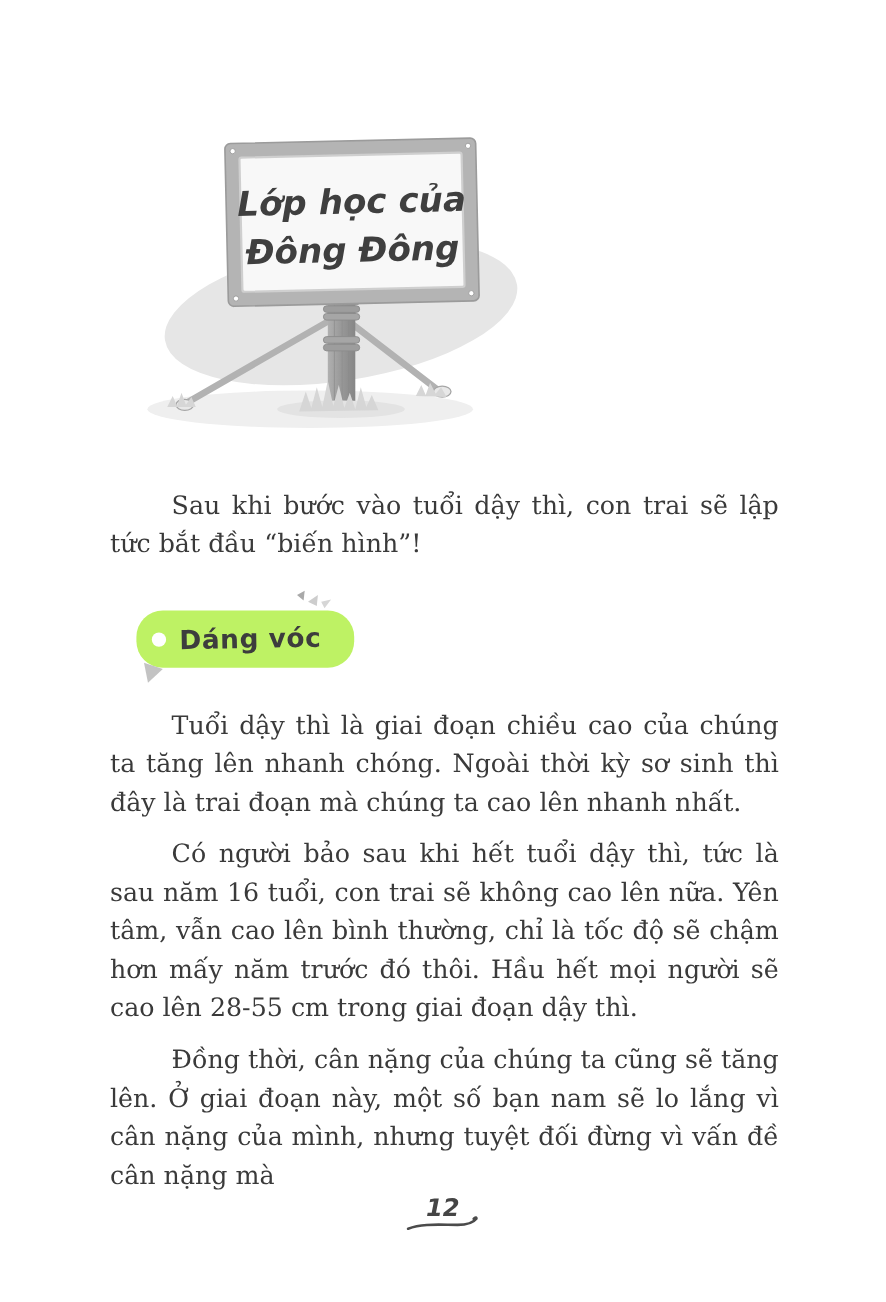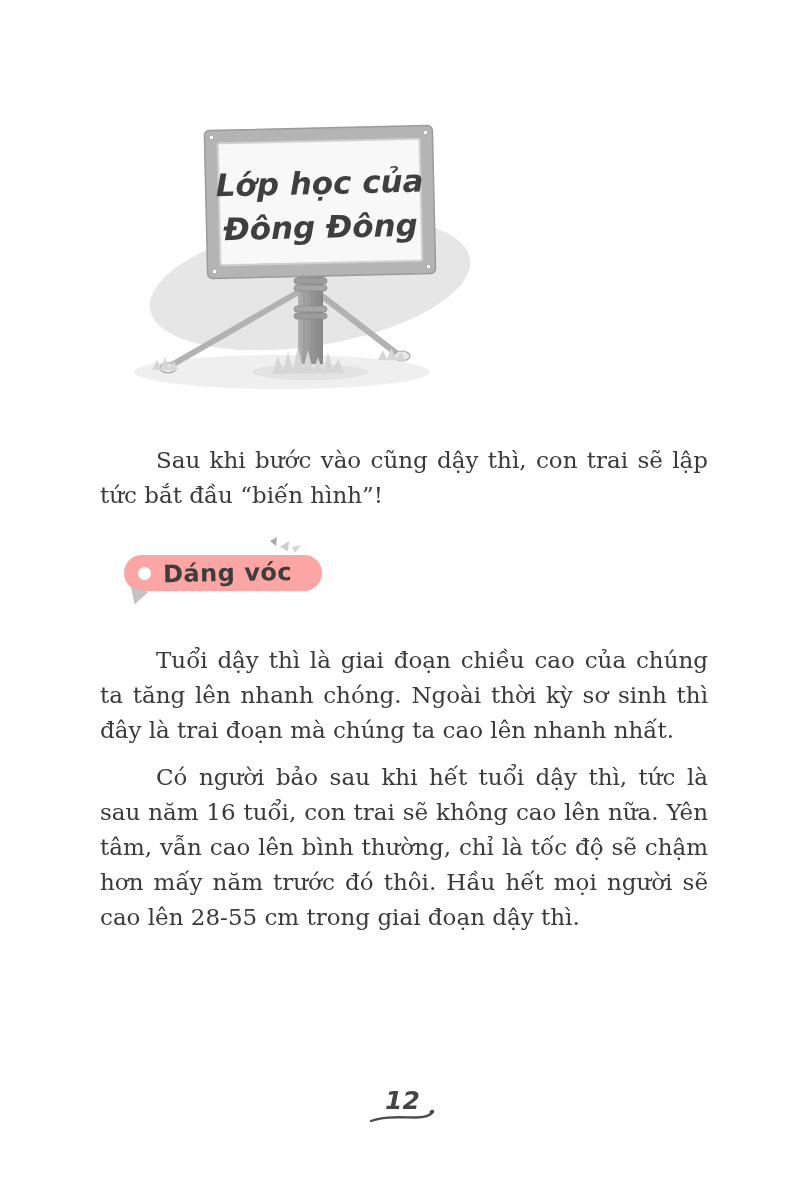--- a/index.html
+++ b/index.html
@@ -32,23 +32,23 @@
   
   .bubble-row{
     position:relative;
     margin:42px 0 34px 24px;
     height:54px;
     width:560px;
   }
   .bubble{
     position:relative;
     display:inline-flex;align-items:center;
-    height:36px;
+    height:52px;
     padding:0 30px 0 14px;
-    background:#fca5a5;
+    background:#bef264;
     border-radius:24px;
     box-sizing:border-box;
     text-align:center;
   }
   .bubble-dot{
     width:13px;height:13px;border-radius:50%;
     background:#ffffff;
     margin-right:12px;
     flex:0 0 auto;
   }
@@ -76,21 +76,21 @@
   }
   
   .footer{
     position:absolute;left:0;top:1086px;width:805px;
     text-align:center;
   }
   .pageno-wrap{display:inline-block;position:relative;}
   .pageno{
     font-family:"DejaVu Sans","Liberation Sans",sans-serif;
     font-style:italic;font-weight:bold;
-    font-size:25px;color:#454545;
+    font-size:22px;color:#454545;
     display:block;
   }
   .swoosh{display:block;margin:-6px auto 0 auto;}
 </style>
 </head>
 <body>
 
 <div class="page">
 
   <div class="illustration">
@@ -146,37 +146,38 @@
           <circle cx="297" cy="157" r="2.4"></circle>
         </g>
         <text class="sign-script" x="190" y="82" text-anchor="middle" font-size="31" fill="#3f3f3f">Lớp học của</text>
         <text class="sign-script" x="190" y="126" text-anchor="middle" font-size="31" fill="#3f3f3f">Đông Đông</text>
       </g>
     </svg>
   </div>
 
   <div class="content">
 
-    <p class="para">Sau khi bước vào cũng dậy thì, con trai sẽ lập tức bắt đầu “biến hình”!</p>
+    <p class="para">Sau khi bước vào tuổi dậy thì, con trai sẽ lập tức bắt đầu “biến hình”!</p>
 
     <div class="bubble-row">
       <div class="bubble">
         <span class="bubble-dot"></span>
         <span class="bubble-label">Dáng vóc</span>
         <span class="bubble-tail"></span>
       </div>
       <svg class="sparkle" width="40" height="26" viewBox="0 0 40 26">
         <polygon points="6,6 13,2 12,11" fill="#a9a9a9"></polygon>
         <polygon points="16,12 25,6 24,16" fill="#cdcdcd"></polygon>
         <polygon points="28,12 37,10 31,18" fill="#d6d6d6"></polygon>
       </svg>
     </div>
 
     <p class="para">Tuổi dậy thì là giai đoạn chiều cao của chúng ta tăng lên nhanh chóng. Ngoài thời kỳ sơ sinh thì đây là trai đoạn mà chúng ta cao lên nhanh nhất.</p>
     <p class="para">Có người bảo sau khi hết tuổi dậy thì, tức là sau năm 16 tuổi, con trai sẽ không cao lên nữa. Yên tâm, vẫn cao lên bình thường, chỉ là tốc độ sẽ chậm hơn mấy năm trước đó thôi. Hầu hết mọi người sẽ cao lên 28-55 cm trong giai đoạn dậy thì.</p>
+    <p class="para">Đồng thời, cân nặng của chúng ta cũng sẽ tăng lên. Ở giai đoạn này, một số bạn nam sẽ lo lắng vì cân nặng của mình, nhưng tuyệt đối đừng vì vấn đề cân nặng mà</p>
   </div>
 
   <div class="footer">
     <span class="pageno-wrap">
       <span class="pageno">12</span>
       <svg class="swoosh" width="70" height="16" viewBox="0 0 70 16">
         <path d="M3 12 C 16 7, 32 8.5, 48 8.5 C 57 8.5, 62 7, 65 3 C 65.6 1.8, 64 1.4, 62.6 3" stroke="#4b4b4b" stroke-width="2.4" fill="none" stroke-linecap="round"></path>
       </svg>
     </span>
   </div>

